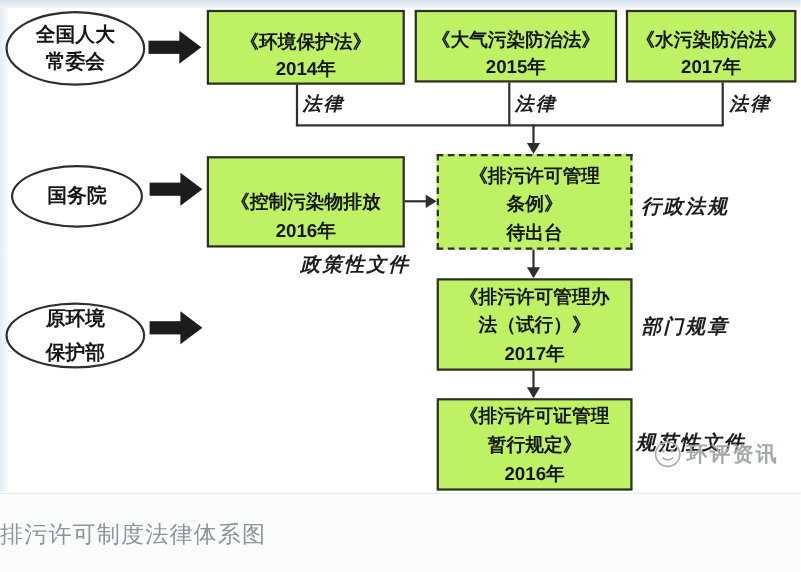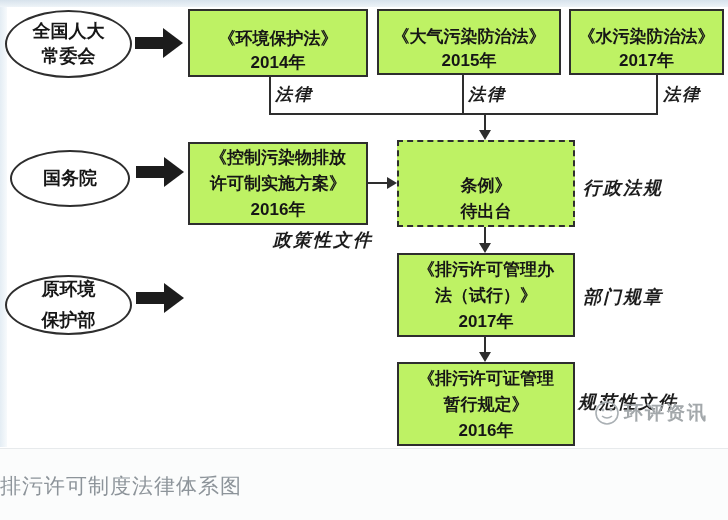--- a/index.html
+++ b/index.html
@@ -103,29 +103,29 @@
     <div class="hline" style="left:269px;top:113px;width:389px;"></div>
     <div class="cat" style="left:275px;top:83px;">法律</div>
     <div class="cat" style="left:468px;top:83px;">法律</div>
     <div class="cat" style="left:663px;top:83px;">法律</div>
 
     <div class="vline" style="left:484px;top:113px;height:19px;"></div>
     <div class="head-down" style="left:479px;top:130px;"></div>
 
     <div class="box" style="left:188px;top:142px;width:180px;height:83px;line-height:26px;">
       <div>《控制污染物排放</div>
-      <div>许可制实施方案》</div>
       <div>2016年</div>
     </div>
     <div class="cat" style="left:226px;top:228px;font-size:18px;margin-left:47px;">政策性文件</div>
 
     <div class="hline" style="left:368px;top:182px;width:21px;"></div>
     <div class="head-right" style="left:387px;top:177px;"></div>
 
     <div class="box dashed" style="left:397px;top:140px;width:178px;height:87px;">
+      <div>《排污许可管理</div>
       <div>条例》</div>
       <div>待出台</div>
     </div>
     <div class="cat" style="left:583px;top:176px;font-size:18px;">行政法规</div>
 
     <div class="vline" style="left:484px;top:227px;height:18px;"></div>
     <div class="head-down" style="left:479px;top:243px;"></div>
 
     <div class="box" style="left:397px;top:253px;width:178px;height:84px;line-height:26px;">
       <div>《排污许可管理办</div>

